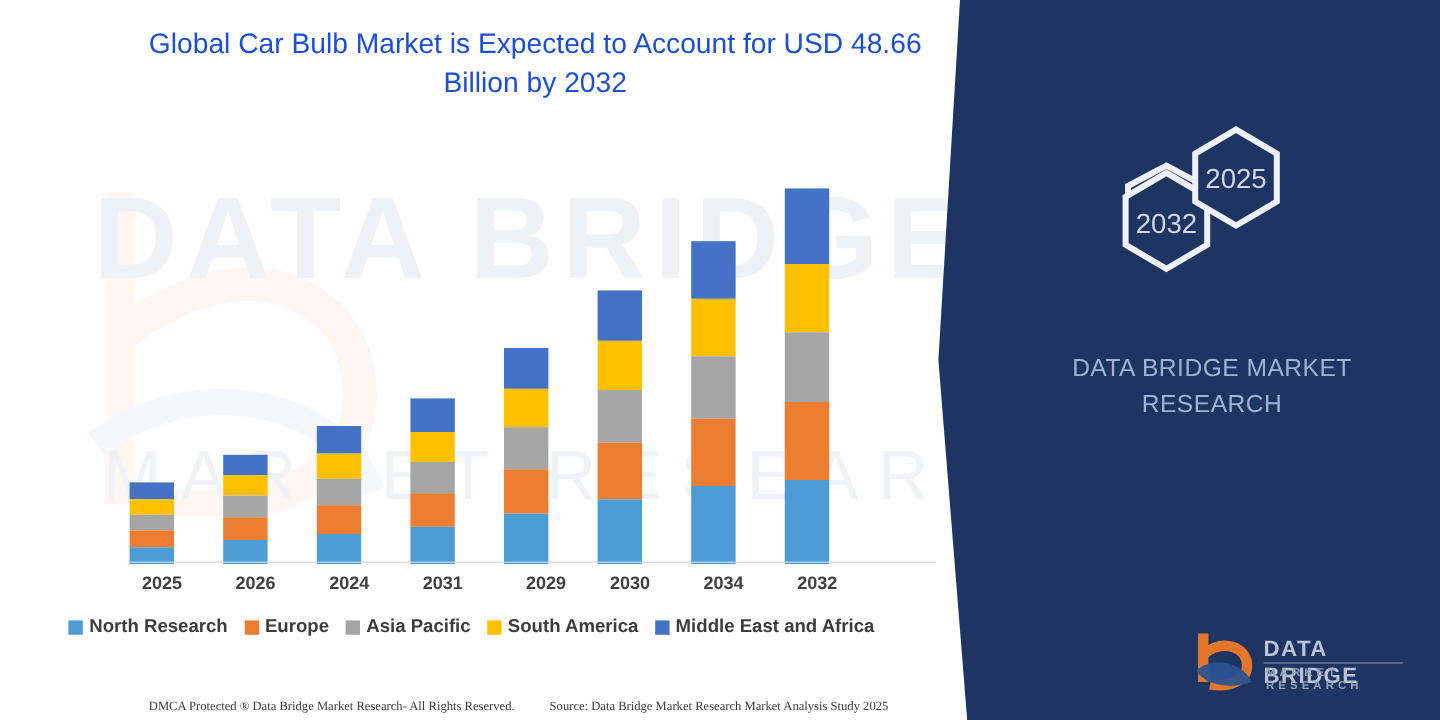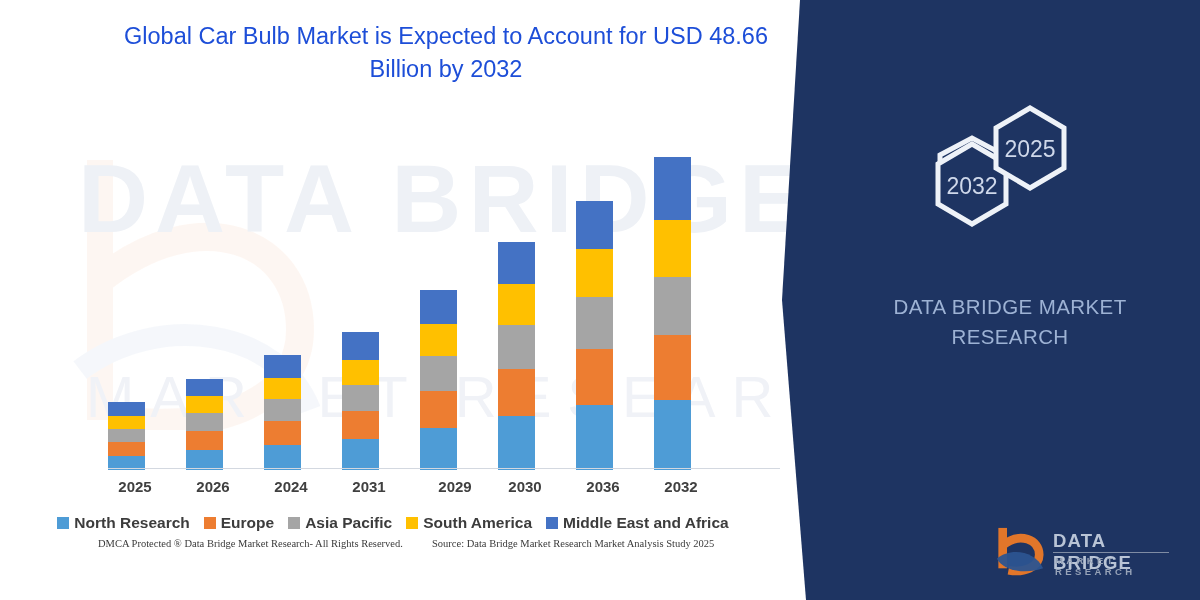--- a/index.html
+++ b/index.html
@@ -52,22 +52,22 @@
   .legend{
     position:absolute;left:0;top:514px;width:800px;
     display:flex;justify-content:center;align-items:center;gap:0px;
   }
   .lg-item{display:flex;align-items:center;margin-right:14px;}
   .lg-sw{width:12px;height:12px;margin-right:5px;flex:0 0 auto;}
   .lg-tx{font-size:15.5px;font-weight:700;color:#3c3c3c;white-space:nowrap;}
 
   
   .foot{
-    position:absolute;top:538px;font-size:10.5px;color:#3a3a3a;
-    font-family:"Liberation Serif",serif;white-space:nowrap;
+    position:absolute;top:584px;font-size:10.5px;color:#3a3a3a;
+    font-family:"Liberation Serif",serif;white-space:nowrap;margin-left:26px;
   }
   .foot-l{left:98px;}
   .foot-r{left:432px;}
 
   
   .panel{
     position:absolute;left:0;top:0;width:1200px;height:600px;
     pointer-events:none;
   }
   .panel-content{position:absolute;left:820px;top:0;width:380px;height:600px;}
@@ -171,21 +171,21 @@
       </div>
     </div>
   <div class="axis"></div>
   <div id="xlabels">
       <div class="xlab" style="left: 96px;">2025</div>
       <div class="xlab" style="left: 174px;">2026</div>
       <div class="xlab" style="left: 252px;">2024</div>
       <div class="xlab" style="left: 330px;">2031</div>
       <div class="xlab" style="left: 416px;">2029</div>
       <div class="xlab" style="left: 486px;">2030</div>
-      <div class="xlab" style="left: 564px;">2036</div>
+      <div class="xlab" style="left: 564px;">2034</div>
       <div class="xlab" style="left: 642px;">2032</div>
     </div>
 
   <div class="legend" id="legend">
       <div class="lg-item">
         <span class="lg-sw" style="background: rgb(78, 156, 214);"></span>
         <span class="lg-tx">North Research</span>
       </div>
       <div class="lg-item">
         <span class="lg-sw" style="background: rgb(237, 125, 49);"></span>

